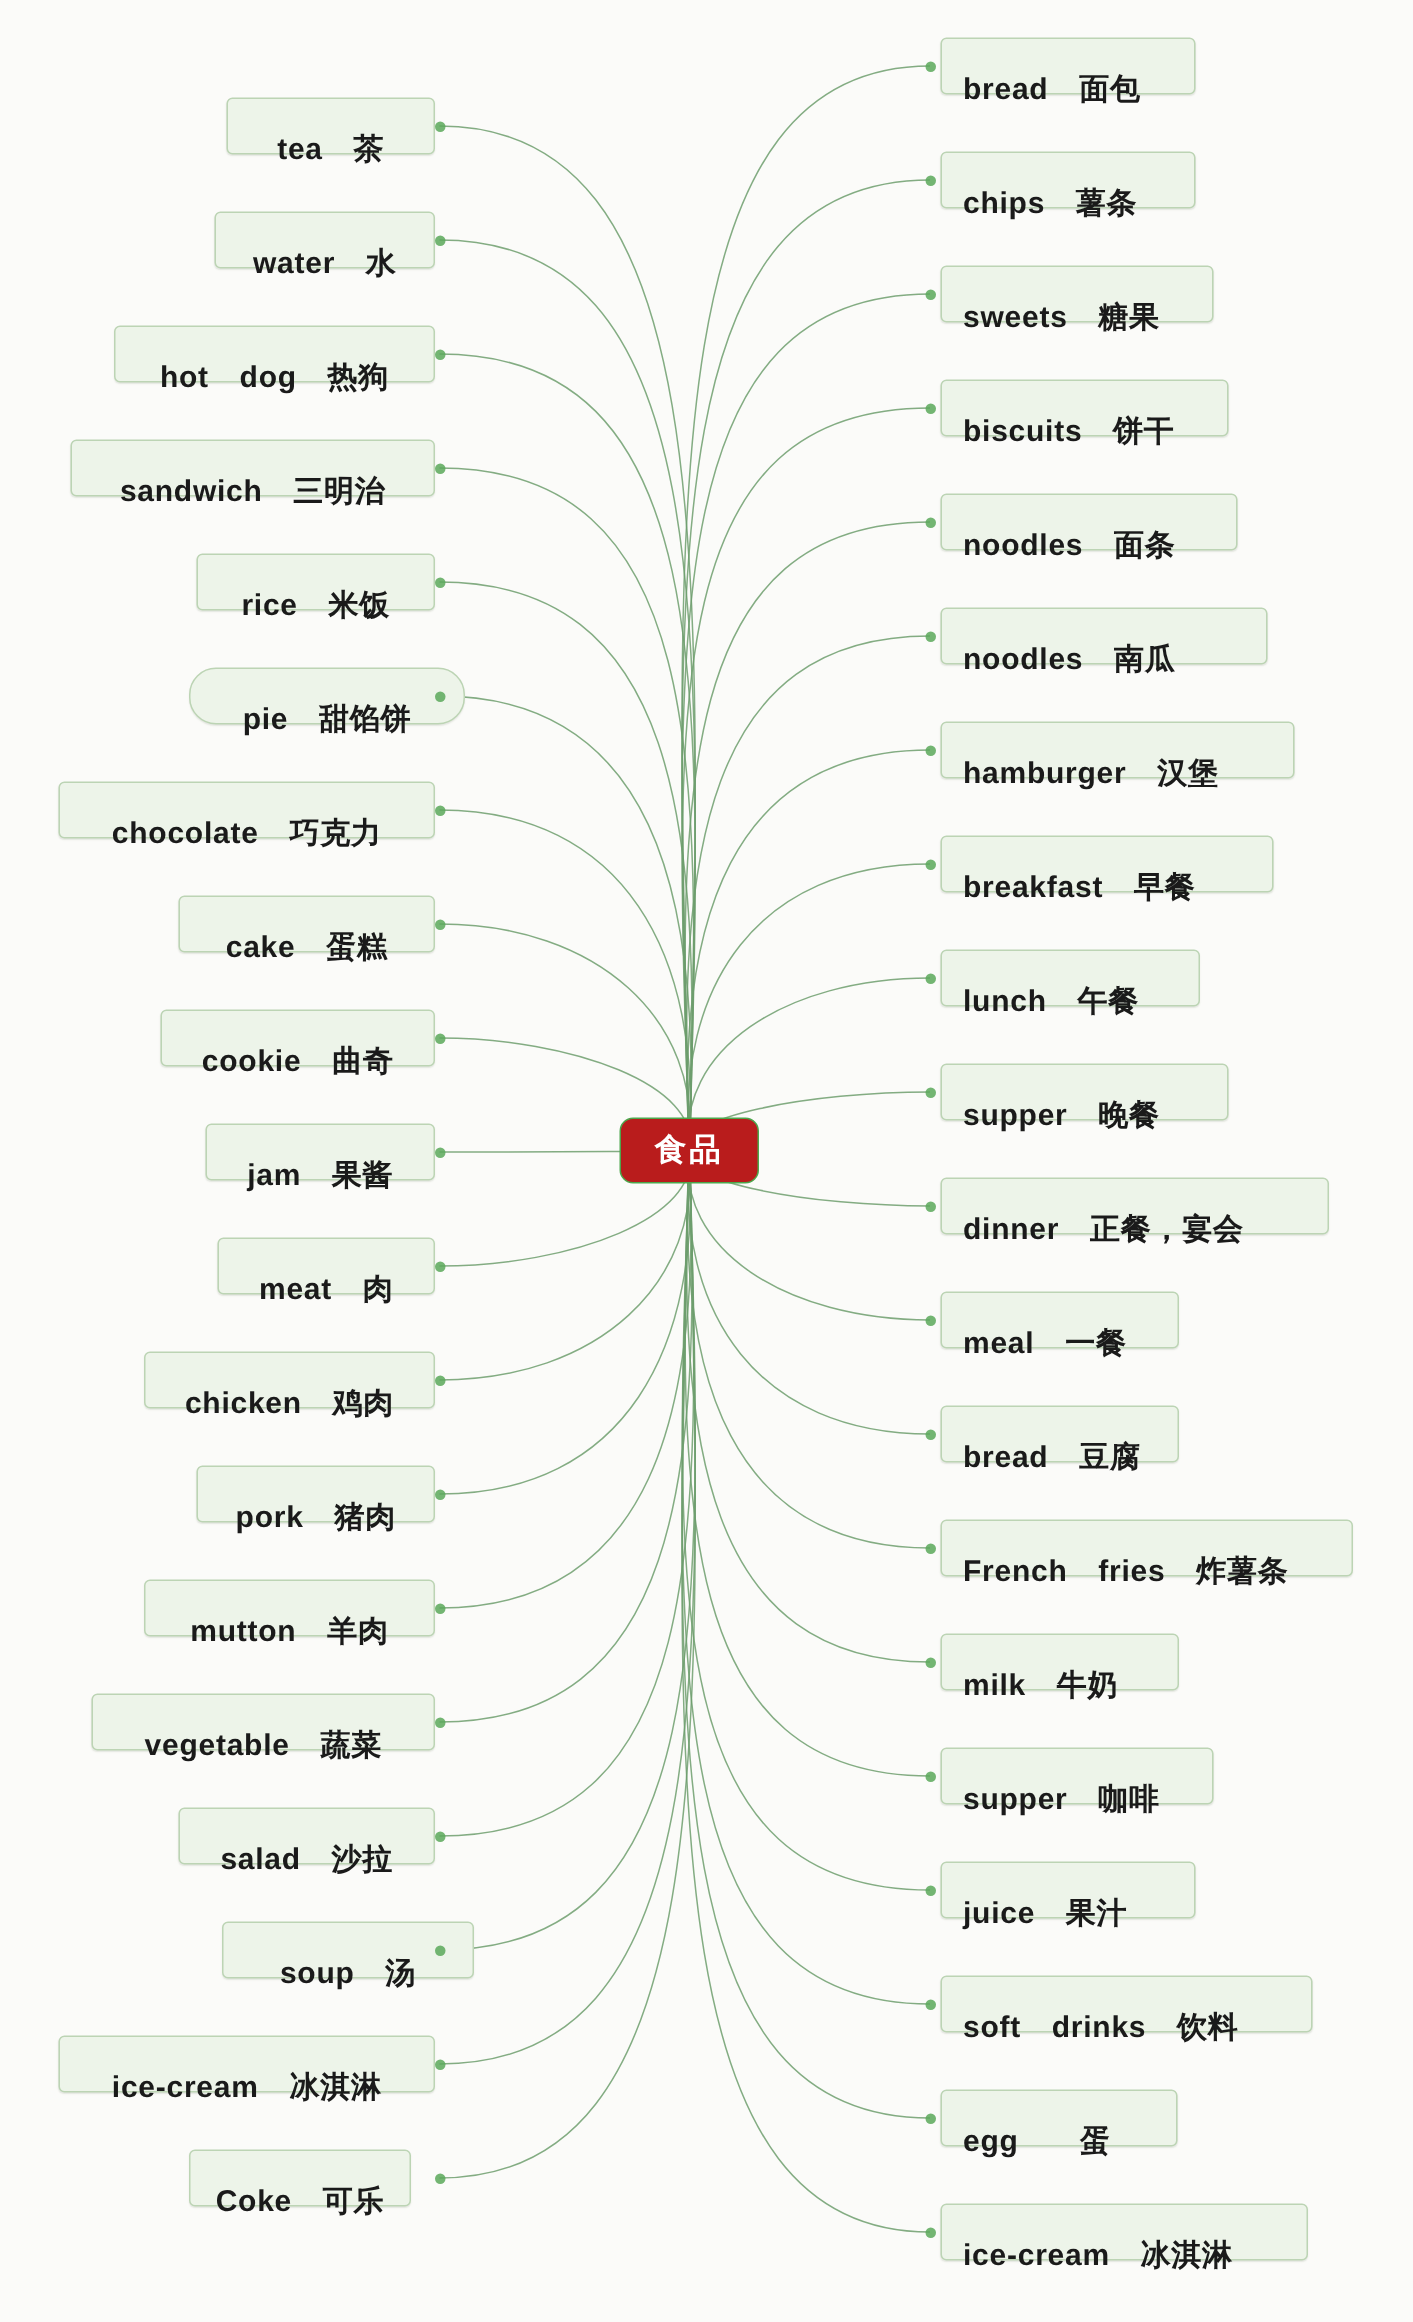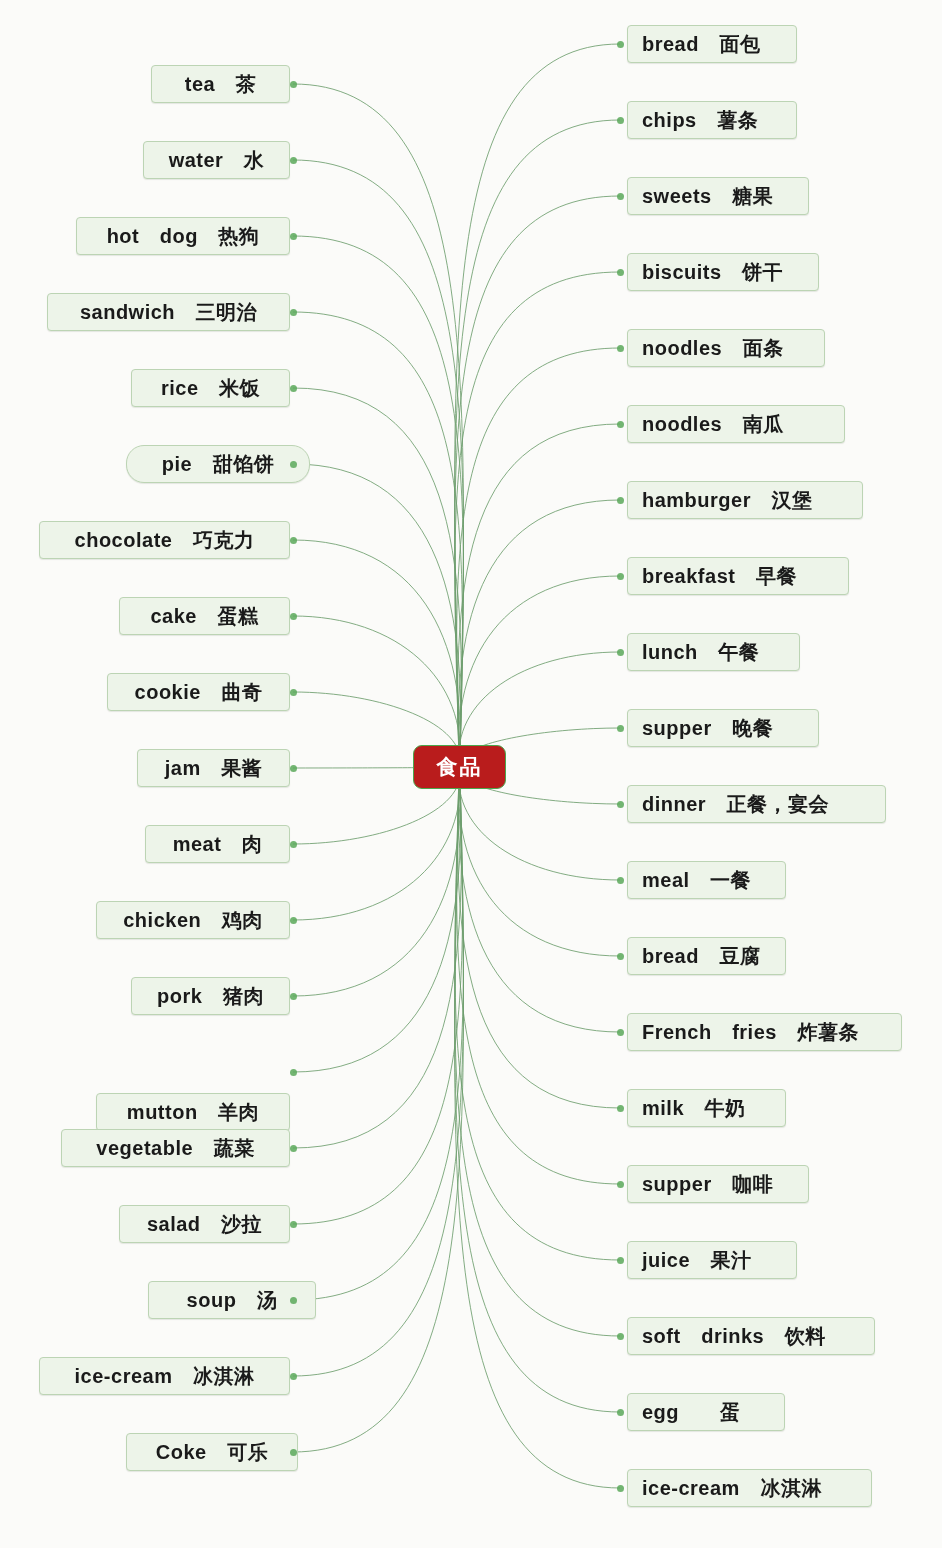--- a/index.html
+++ b/index.html
@@ -28,21 +28,21 @@
     pointer-events: none;
   }
   .node-box {
     position: absolute;
     box-sizing: border-box;
     background: #edf4e9;
     border: 1px solid #bcd4b4;
     border-radius: 4px;
     height: 38px;
     line-height: 36px;
-    padding: 0 14px;
+    padding: 16px 14px;
     white-space: nowrap;
     font-size: 20px;
     font-weight: bold;
     color: #1a1a1a;
     letter-spacing: 0.5px;
     box-shadow: 0 1px 1px rgba(120,140,110,0.18);
   }
   .node-box.left {
     text-align: center;
   }
@@ -141,31 +141,31 @@
       <div class="node-box left" style="left: 107px; top: 673px; width: 183px;">cookie　曲奇</div>
       <div class="node-dot" style="left: 290px; top: 688.5px;"></div>
       <div class="node-box left" style="left: 137px; top: 749px; width: 153px;">jam　果酱</div>
       <div class="node-dot" style="left: 290px; top: 764.5px;"></div>
       <div class="node-box left" style="left: 145px; top: 825px; width: 145px;">meat　肉</div>
       <div class="node-dot" style="left: 290px; top: 840.5px;"></div>
       <div class="node-box left" style="left: 96px; top: 901px; width: 194px;">chicken　鸡肉</div>
       <div class="node-dot" style="left: 290px; top: 916.5px;"></div>
       <div class="node-box left" style="left: 131px; top: 977px; width: 159px;">pork　猪肉</div>
       <div class="node-dot" style="left: 290px; top: 992.5px;"></div>
-      <div class="node-box left" style="left: 96px; top: 1093px; width: 194px;">mutton　羊肉</div>
+      <div class="node-box left" style="left: 96px; top: 1053px; width: 194px;">mutton　羊肉</div>
       <div class="node-dot" style="left: 290px; top: 1068.5px;"></div>
       <div class="node-box left" style="left: 61px; top: 1129px; width: 229px;">vegetable　蔬菜</div>
       <div class="node-dot" style="left: 290px; top: 1144.5px;"></div>
       <div class="node-box left" style="left: 119px; top: 1205px; width: 171px;">salad　沙拉</div>
       <div class="node-dot" style="left: 290px; top: 1220.5px;"></div>
       <div class="node-box left" style="left: 148px; top: 1281px; width: 168px;">soup　汤</div>
       <div class="node-dot" style="left: 290px; top: 1296.5px;"></div>
       <div class="node-box left" style="left: 39px; top: 1357px; width: 251px;">ice-cream　冰淇淋</div>
       <div class="node-dot" style="left: 290px; top: 1372.5px;"></div>
-      <div class="node-box left" style="left: 126px; top: 1433px; width: 172px;">Coke　可乐</div>
+      <div class="node-box left" style="left: 126px; top: 1433px; width: 148px;">Coke　可乐</div>
       <div class="node-dot" style="left: 290px; top: 1448.5px;"></div>
       <div class="node-box right" style="left: 627px; top: 25px; width: 170px;">bread　面包</div>
       <div class="node-dot" style="left: 617px; top: 40.5px;"></div>
       <div class="node-box right" style="left: 627px; top: 101px; width: 170px;">chips　薯条</div>
       <div class="node-dot" style="left: 617px; top: 116.5px;"></div>
       <div class="node-box right" style="left: 627px; top: 177px; width: 182px;">sweets　糖果</div>
       <div class="node-dot" style="left: 617px; top: 192.5px;"></div>
       <div class="node-box right" style="left: 627px; top: 253px; width: 192px;">biscuits　饼干</div>
       <div class="node-dot" style="left: 617px; top: 268.5px;"></div>
       <div class="node-box right" style="left: 627px; top: 329px; width: 198px;">noodles　面条</div>

